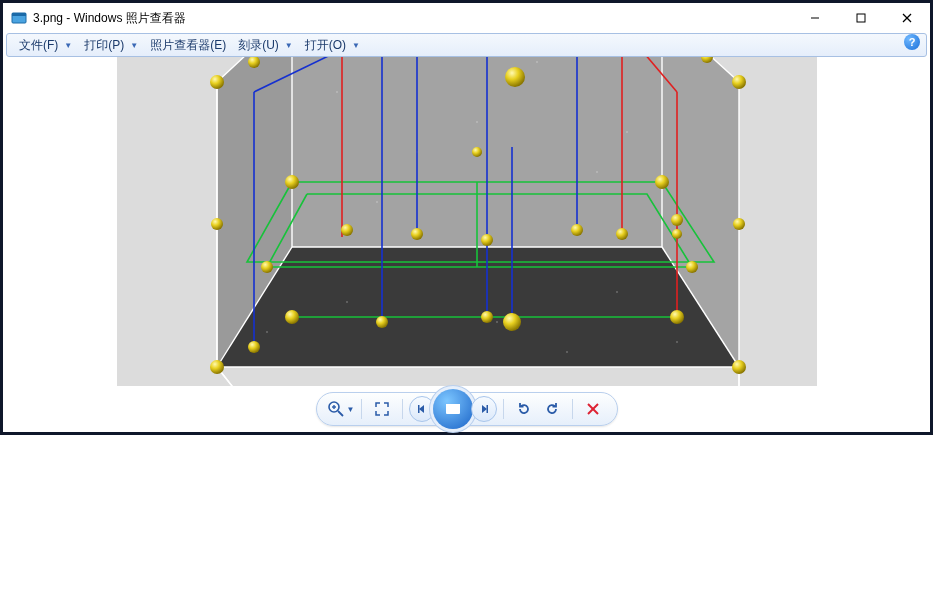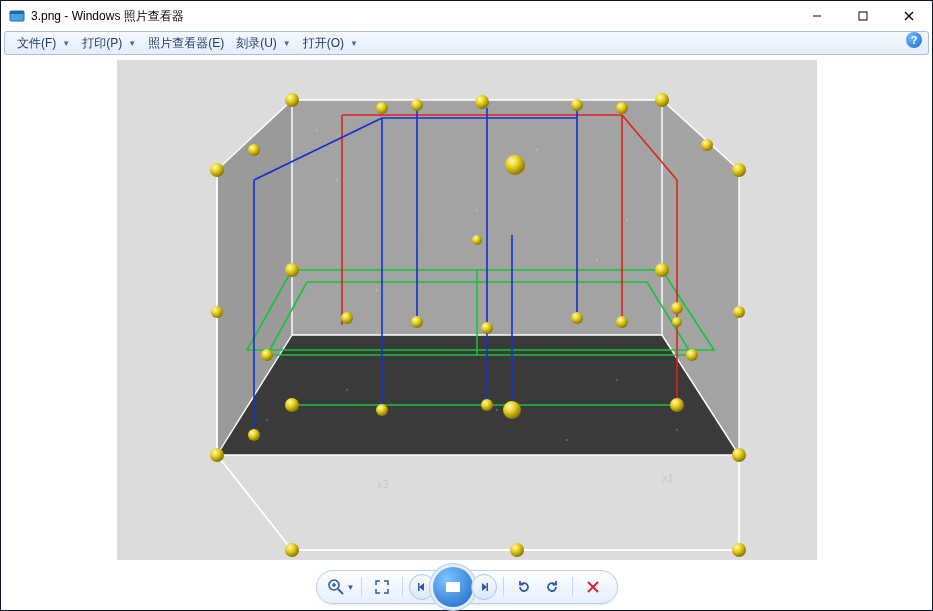--- a/index.html
+++ b/index.html
@@ -1,17 +1,17 @@
 <!DOCTYPE html>
 <html><head>
 <meta charset="utf-8">
 <style>
   * { box-sizing: border-box; margin: 0; padding: 0; font-family: "Segoe UI", Tahoma, sans-serif; }
   body { background: #fff; }
-  .window { width: 933px; height: 611px; border: 1px solid #0f172a; display: flex; flex-direction: column; background: #fff; }
+  .window { width: 933px; height: 435px; border: 3px solid #0f172a; display: flex; flex-direction: column; background: #fff; }
   
   .titlebar { height: 30px; display: flex; align-items: center; padding: 0 0 0 8px; font-size: 12px; color: #000; }
   .titlebar-icon { width: 16px; height: 16px; margin-right: 6px; }
   .titlebar-title { flex: 1; }
   .win-controls { display: flex; height: 100%; }
   .win-btn { width: 46px; display: flex; align-items: center; justify-content: center; }
   .win-btn svg { width: 10px; height: 10px; }
   
   .menubar { height: 24px; border: 1px solid #a7c0e3; background: linear-gradient(#f4f8fd, #e5eefb); display: flex; align-items: flex-start; padding: 0 6px; margin: 0 3px; border-radius: 3px; font-size: 12px; color: #1b3a6b; }
   .menu-item { display: flex; align-items: center; padding: 0 6px; height: 100%; gap: 4px; }

